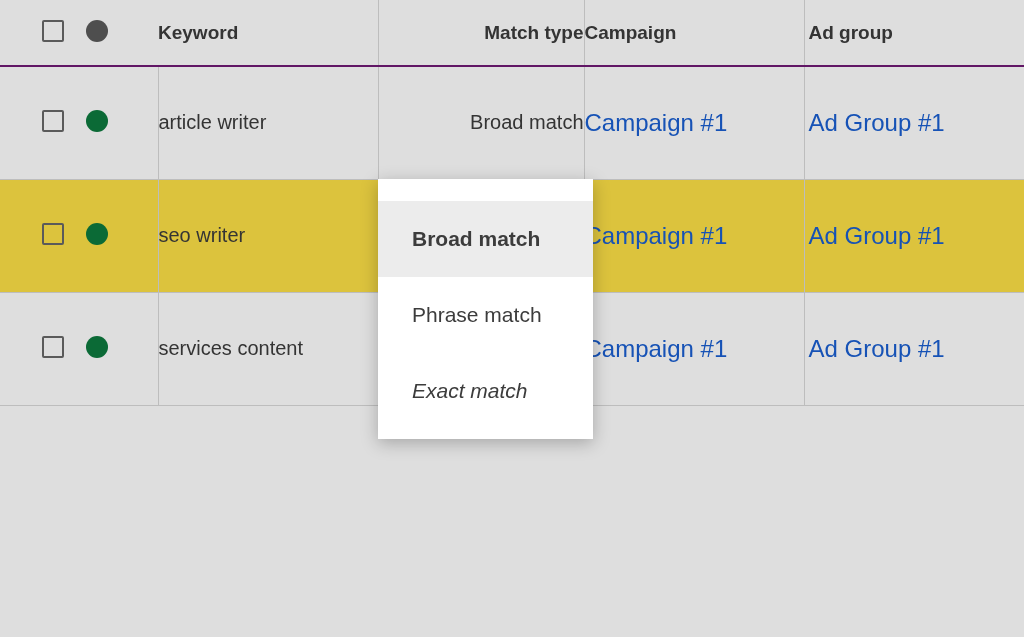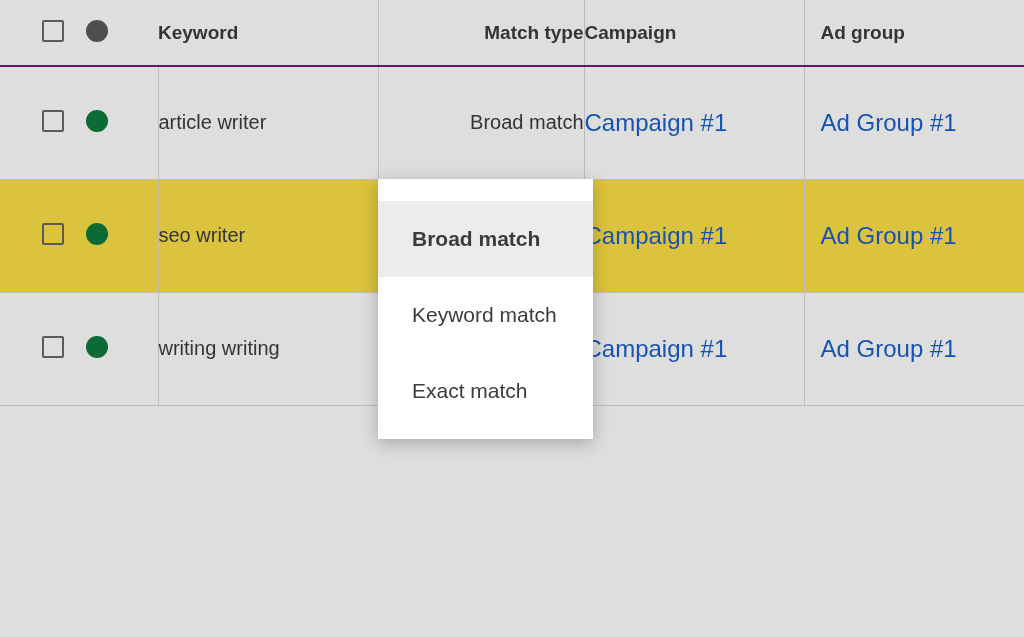--- a/index.html
+++ b/index.html
@@ -66,21 +66,21 @@
       border-right: 1px solid #d9d9d9;
       text-align: right;
     }
     .col-campaign {
       width: 220px;
       vertical-align: middle;
       border-right: 1px solid #d9d9d9;
     }
     .col-adgroup {
       vertical-align: middle;
-      padding-left: 16px;
+      padding-left: 4px;
     }
     .header-cell {
       font-size: 19px;
       font-weight: 700;
       color: #3c3c3c;
     }
     .checkbox {
       width: 22px;
       height: 22px;
       border: 2.5px solid #686868;
@@ -132,20 +132,21 @@
       padding-left: 34px;
       font-size: 21px;
       color: #3c3c3c;
       cursor: pointer;
     }
     .dropdown-item:first-child {
       margin-top: 22px;
     }
     .dropdown-item:last-child {
       margin-bottom: 10px;
+      font-style: italic;
     }
     .dropdown-item.selected {
       background: #ececec;
       font-weight: 700;
     }
   </style>
 </head>
 <body>
 
 <table class="table">
@@ -182,30 +183,30 @@
         </td>
     <td class="col-match"><span class="match-text">Broad match</span></td>
     <td class="col-campaign"><span class="link-text">Campaign #1</span></td>
     <td class="col-adgroup"><span class="link-text">Ad Group #1</span></td>
   </tr>
 
   <tr class="data-row">
     <td class="col-check"><span class="checkbox"></span></td>
     <td class="col-status"><span class="status-dot status-green"></span></td>
     <td class="col-keyword">
-          <div class="keyword-text">writing writing</div>
+          <div class="keyword-text">services content</div>
         </td>
     <td class="col-match"><span class="match-text">Broad match</span></td>
     <td class="col-campaign"><span class="link-text">Campaign #1</span></td>
     <td class="col-adgroup"><span class="link-text">Ad Group #1</span></td>
   </tr>
 
 
 </tbody>
   </table>
 
 <div class="overlay"></div>
 
 <div class="dropdown">
   <div class="dropdown-item selected">Broad match</div>
-  <div class="dropdown-item">Keyword match</div>
+  <div class="dropdown-item">Phrase match</div>
   <div class="dropdown-item">Exact match</div>
 </div>
 
 </body></html>

